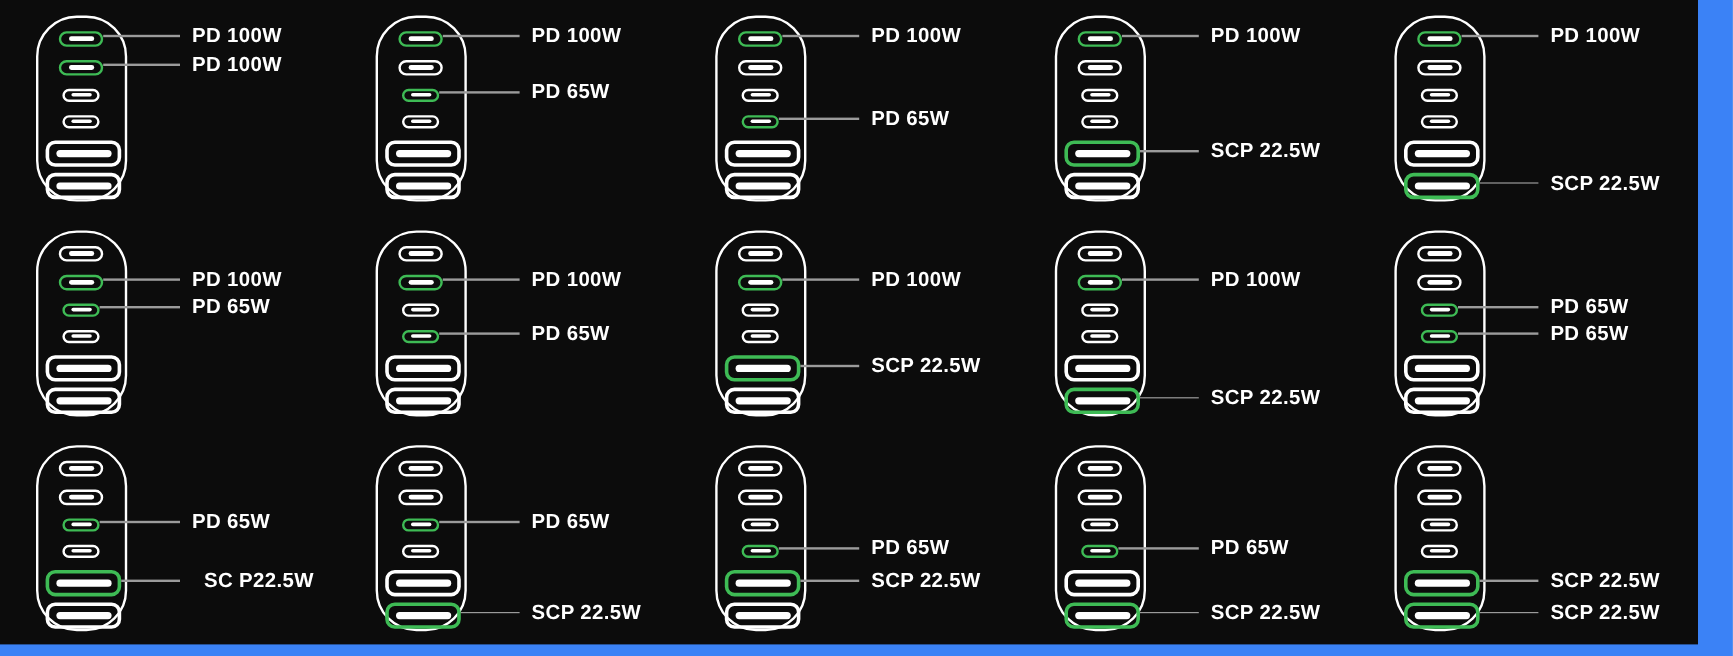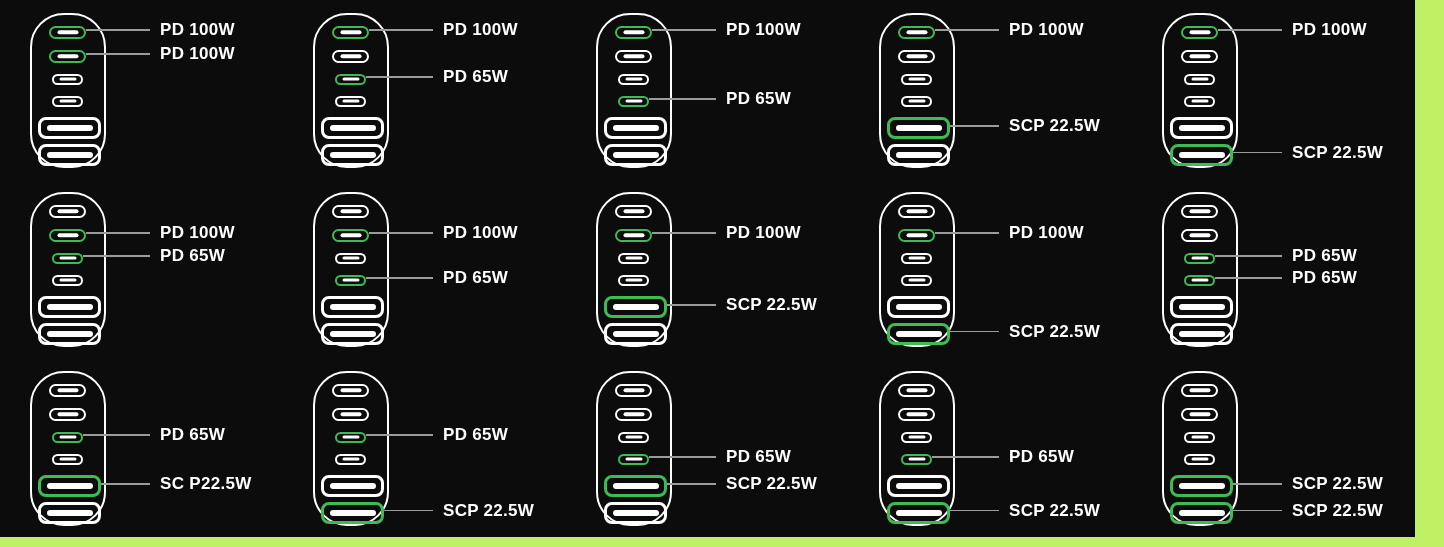--- a/index.html
+++ b/index.html
@@ -1,21 +1,21 @@
 <!DOCTYPE html>
 <html style="--panel-bg: #0c0c0c; --port-outline: #ffffff; --green: #3ebb55; --line: #9b9b9b; --label: #ffffff;"><head>
 <meta charset="utf-8">
 <style>
   html,body { margin:0; padding:0; }
   body { font-family: "Liberation Sans", sans-serif; background:#ffffff; }
 
   .canvas {
     position:relative;
     width:1444px; height:547px;
-    background:#bef264;
+    background:#3b82f6;
     overflow:hidden;
   }
 
   .panel {
     position:absolute; left:0; top:0;
     width:1415px; height:537px;
     background: var(--panel-bg, #0c0c0c);
     display:grid;
     grid-template-columns: repeat(5, 283px);
     grid-template-rows: repeat(3, 179px);
@@ -237,21 +237,21 @@
           <div class="port c-lg p1"></div>
           <div class="port c-lg p2"></div>
           <div class="port c-sm p3 hl"></div>
           <div class="port c-sm p4"></div>
           <div class="port a p5 hl"></div>
           <div class="port a p6"></div>
         </div>
   <div class="line" style="top: 76.25px; left: 83px; width: 67px;"></div>
         <div class="label" style="top: 77px;">PD 65W</div>
         <div class="line" style="top: 125.25px; left: 101px; width: 49px;"></div>
-        <div class="label" style="top: 126px;">SC P22.5W</div>
+        <div class="label" style="top: 126px; margin-left: 10px;">SC P22.5W</div>
       </div>
 
   <div class="cell">
     <div class="body">
           <div class="port c-lg p1"></div>
           <div class="port c-lg p2"></div>
           <div class="port c-sm p3 hl"></div>
           <div class="port c-sm p4"></div>
           <div class="port a p5"></div>
           <div class="port a p6 hl"></div>

